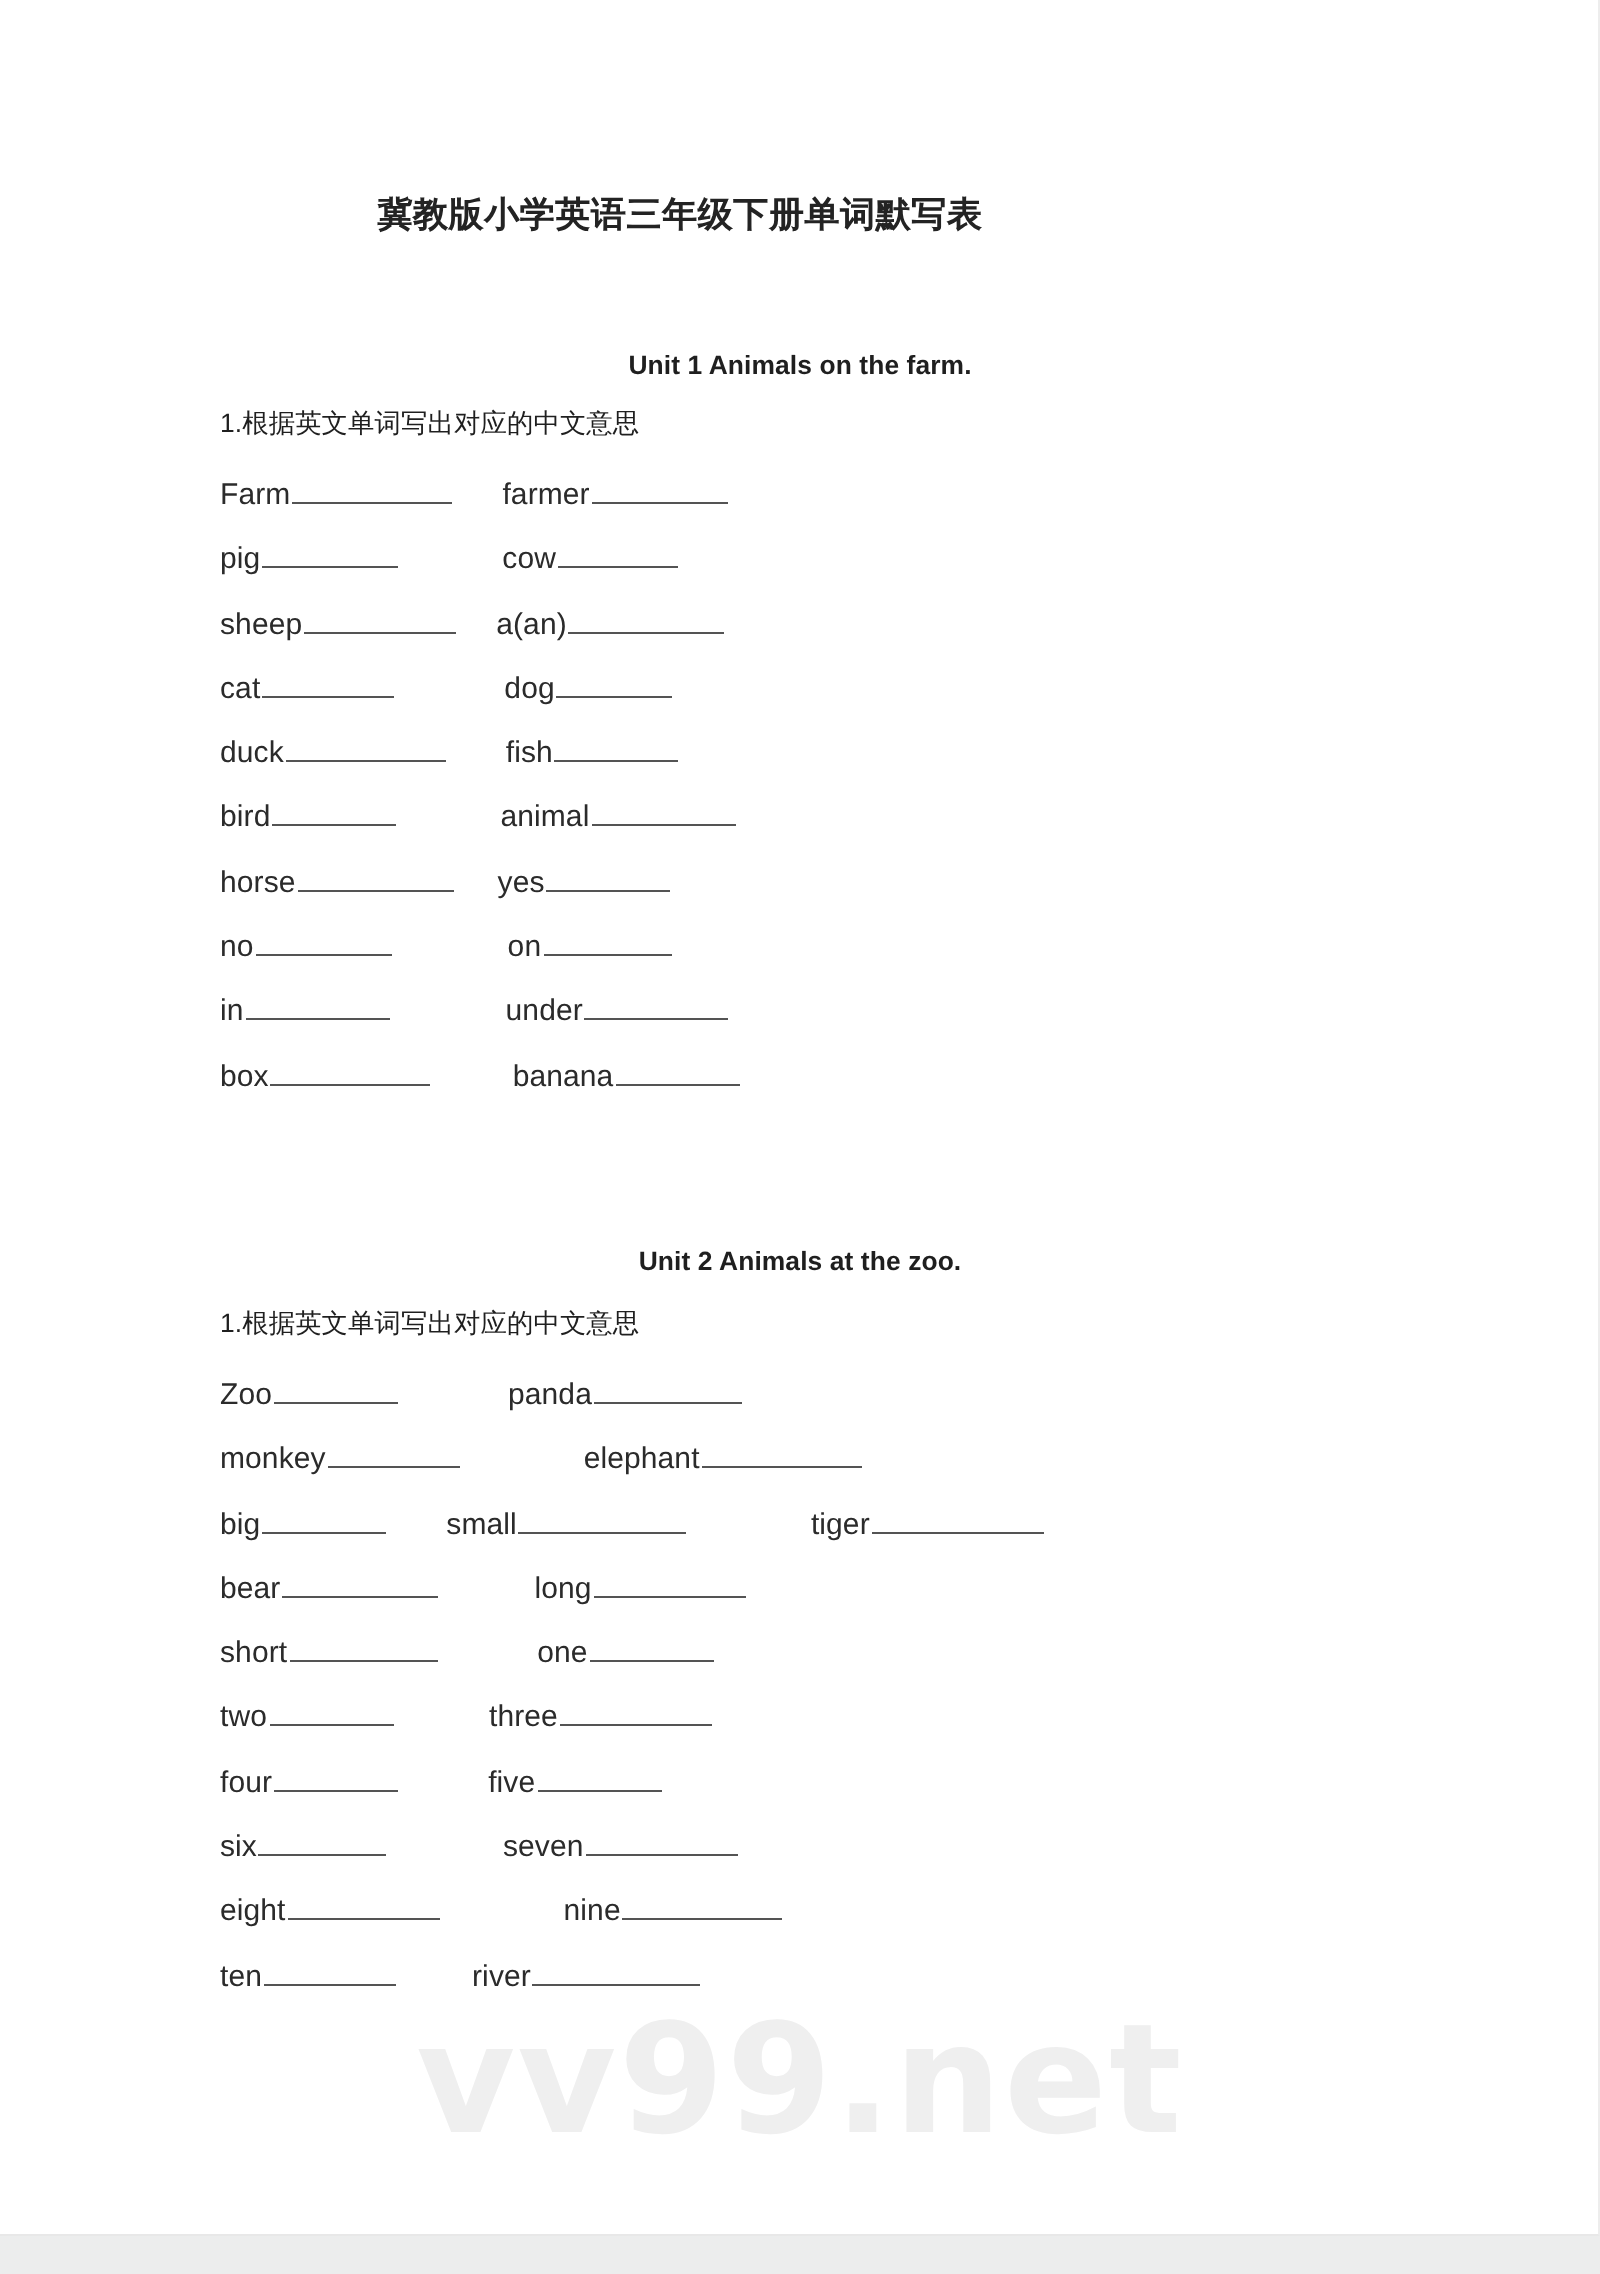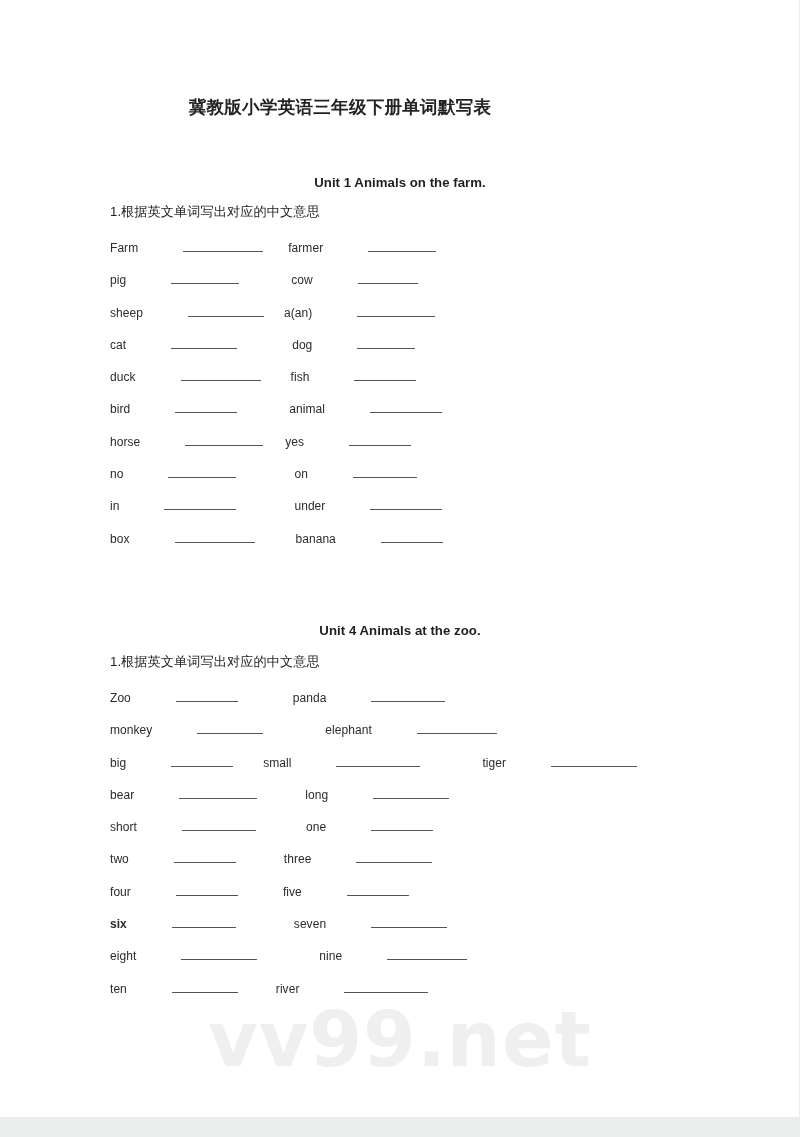--- a/index.html
+++ b/index.html
@@ -96,25 +96,24 @@
   .word-row {
     height: 32.3px;
     display: flex;
     align-items: flex-start;
     white-space: nowrap;
   }
 
   .word-cell {
     display: inline-flex;
     align-items: baseline;
-    font-size: 12px;
+    font-size: 15px;
     color: #2b2b2b;
     letter-spacing: 0.05px;
     line-height: 18px;
-    gap: 44px;
   }
   .word-cell .wd { white-space: pre; }
   .word-cell .blank {
     display: inline-block;
     border-bottom: 1.4px solid #545454;
     height: 13px;
     margin-left: 1px;
   }
 </style>
 </head>
@@ -228,21 +227,21 @@
               <span class="blank" style="width: 80px;"></span>
             </span>
             <span class="word-cell">
               <span class="wd">banana</span>
               <span class="blank" style="width: 62px;"></span>
             </span>
           </div>
         </div>
       </div>
       <div class="unit-block">
-        <div class="unit-heading" style="position: absolute; left: 0px; width: 800px; top: 623px;">Unit 4 Animals at the zoo.</div>
+        <div class="unit-heading" style="position: absolute; left: 0px; width: 800px; top: 623px;">Unit 2 Animals at the zoo.</div>
         <div class="unit-sub" style="position: absolute; left: 0px; width: 800px; top: 653px;">1.根据英文单词写出对应的中文意思</div>
         <div class="word-rows" style="position: absolute; left: 0px; width: 800px; top: 688px;">
           <div class="word-row">
             <span class="word-cell" style="margin-right: 55px;">
               <span class="wd">Zoo</span>
               <span class="blank" style="width: 62px;"></span>
             </span>
             <span class="word-cell">
               <span class="wd">panda</span>
               <span class="blank" style="width: 74px;"></span>
@@ -306,21 +305,21 @@
             <span class="word-cell" style="margin-right: 45px;">
               <span class="wd">four</span>
               <span class="blank" style="width: 62px;"></span>
             </span>
             <span class="word-cell">
               <span class="wd">five</span>
               <span class="blank" style="width: 62px;"></span>
             </span>
           </div>
           <div class="word-row">
-            <span class="word-cell" style="margin-right: 58px; font-weight: bold;">
+            <span class="word-cell" style="margin-right: 58px;">
               <span class="wd">six</span>
               <span class="blank" style="width: 64px;"></span>
             </span>
             <span class="word-cell">
               <span class="wd">seven</span>
               <span class="blank" style="width: 76px;"></span>
             </span>
           </div>
           <div class="word-row">
             <span class="word-cell" style="margin-right: 62px;">

